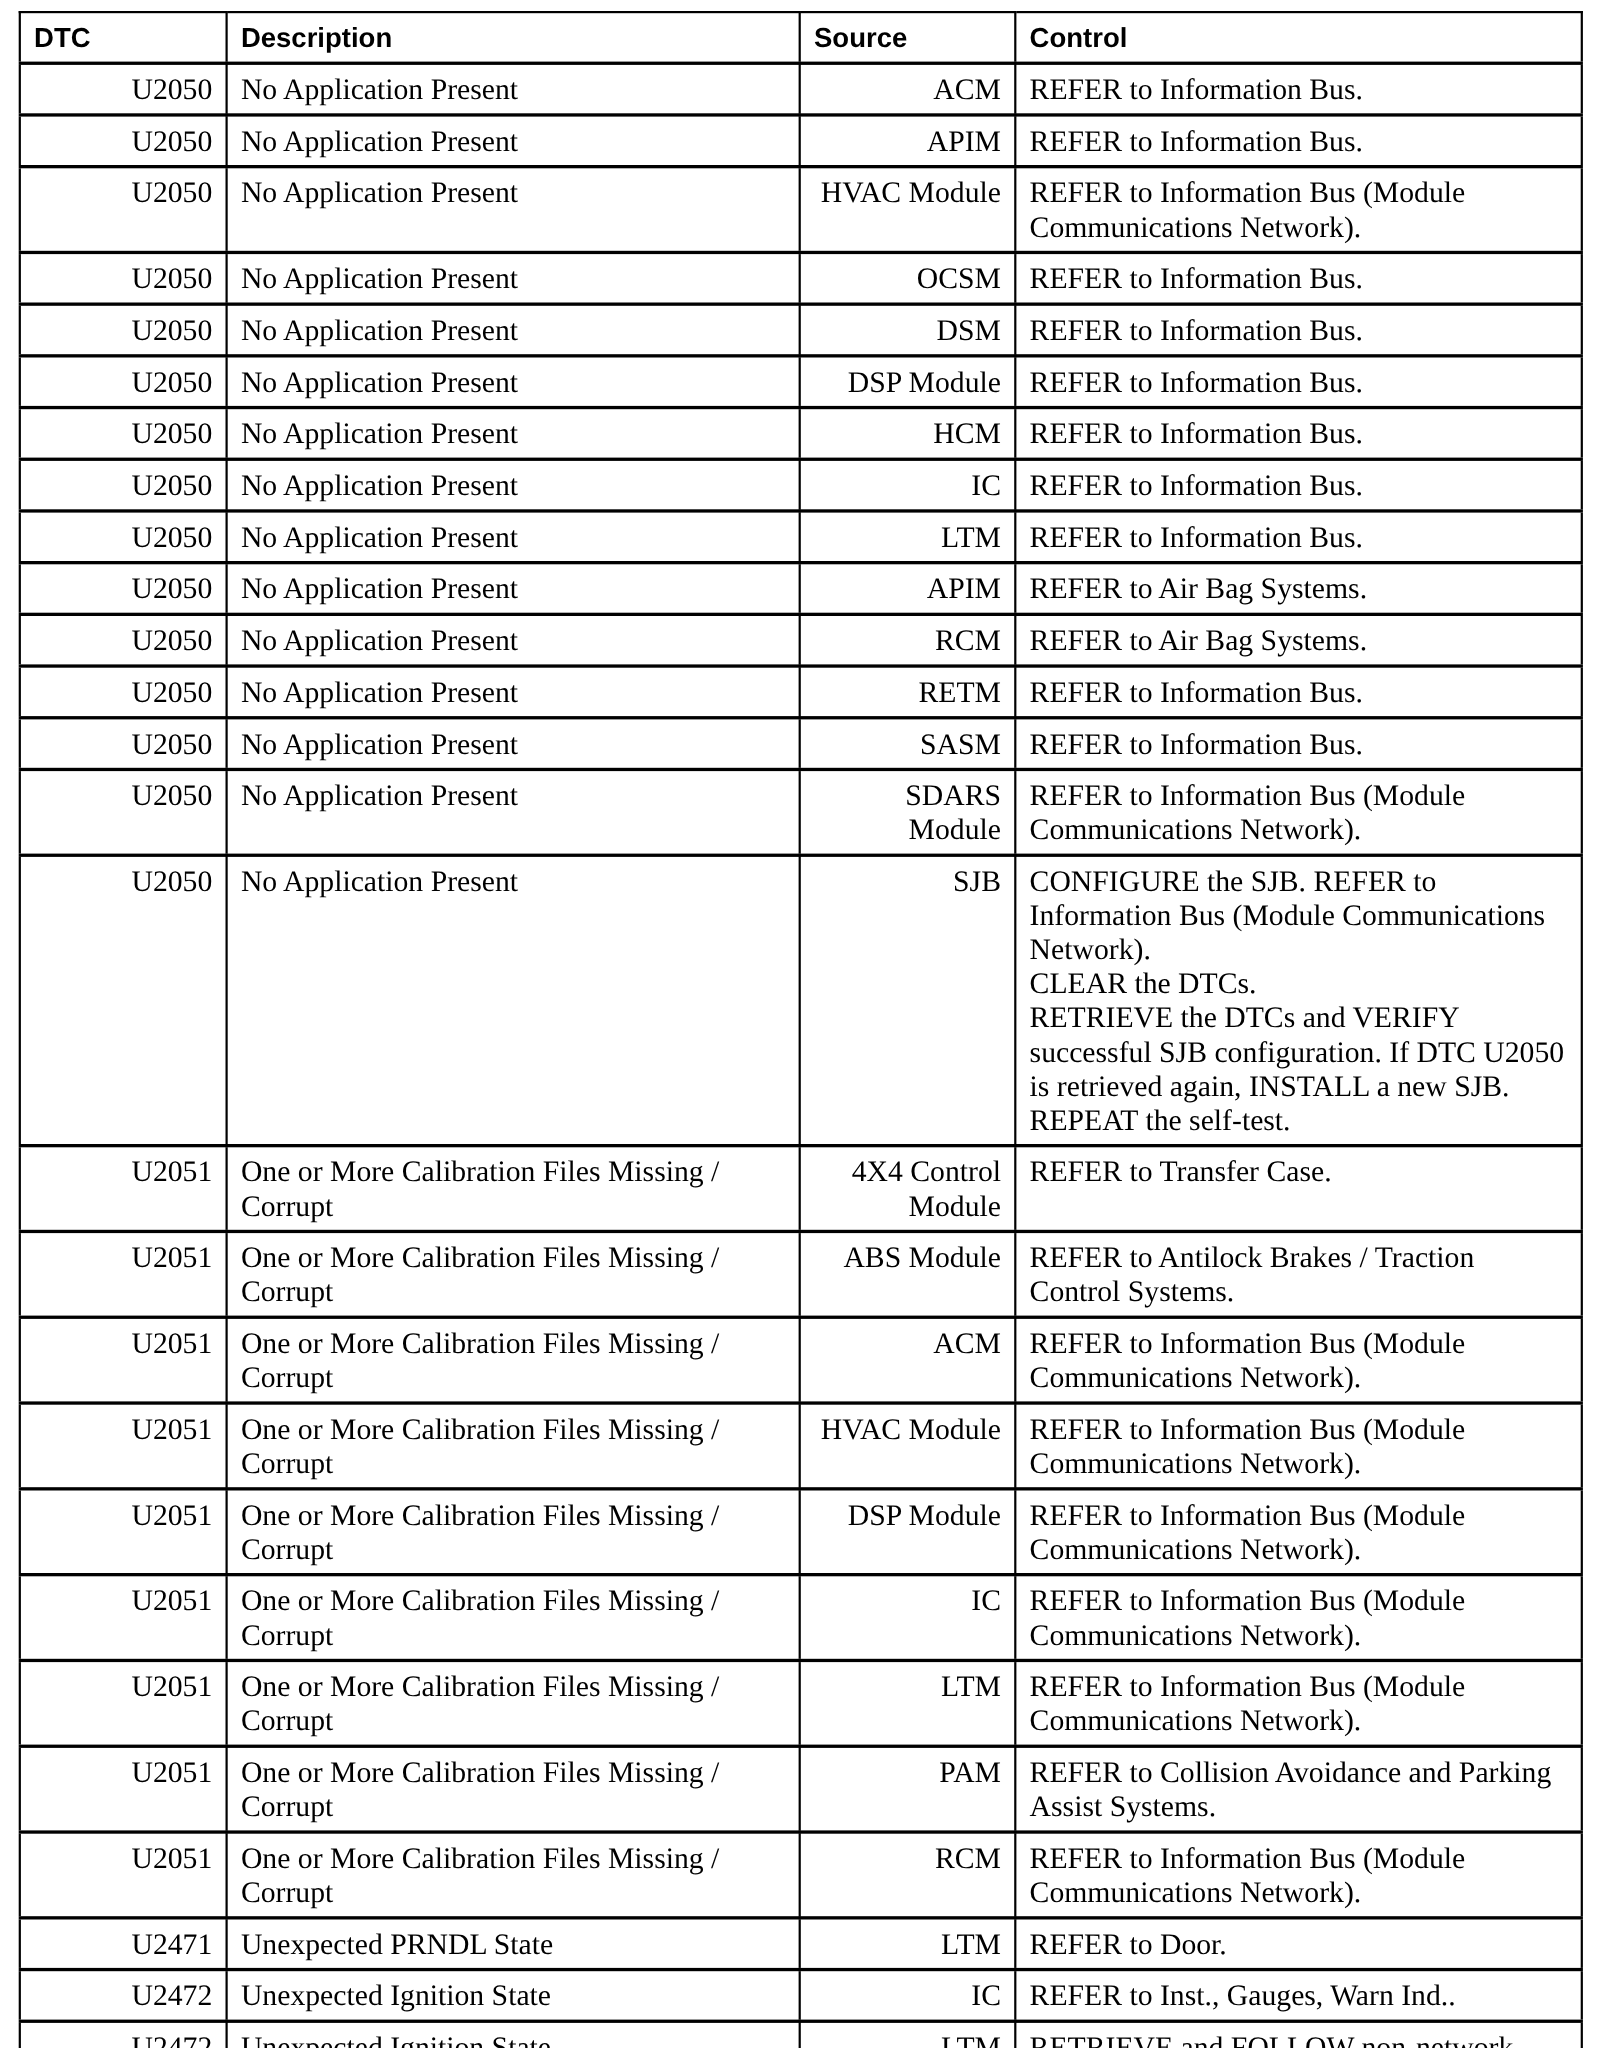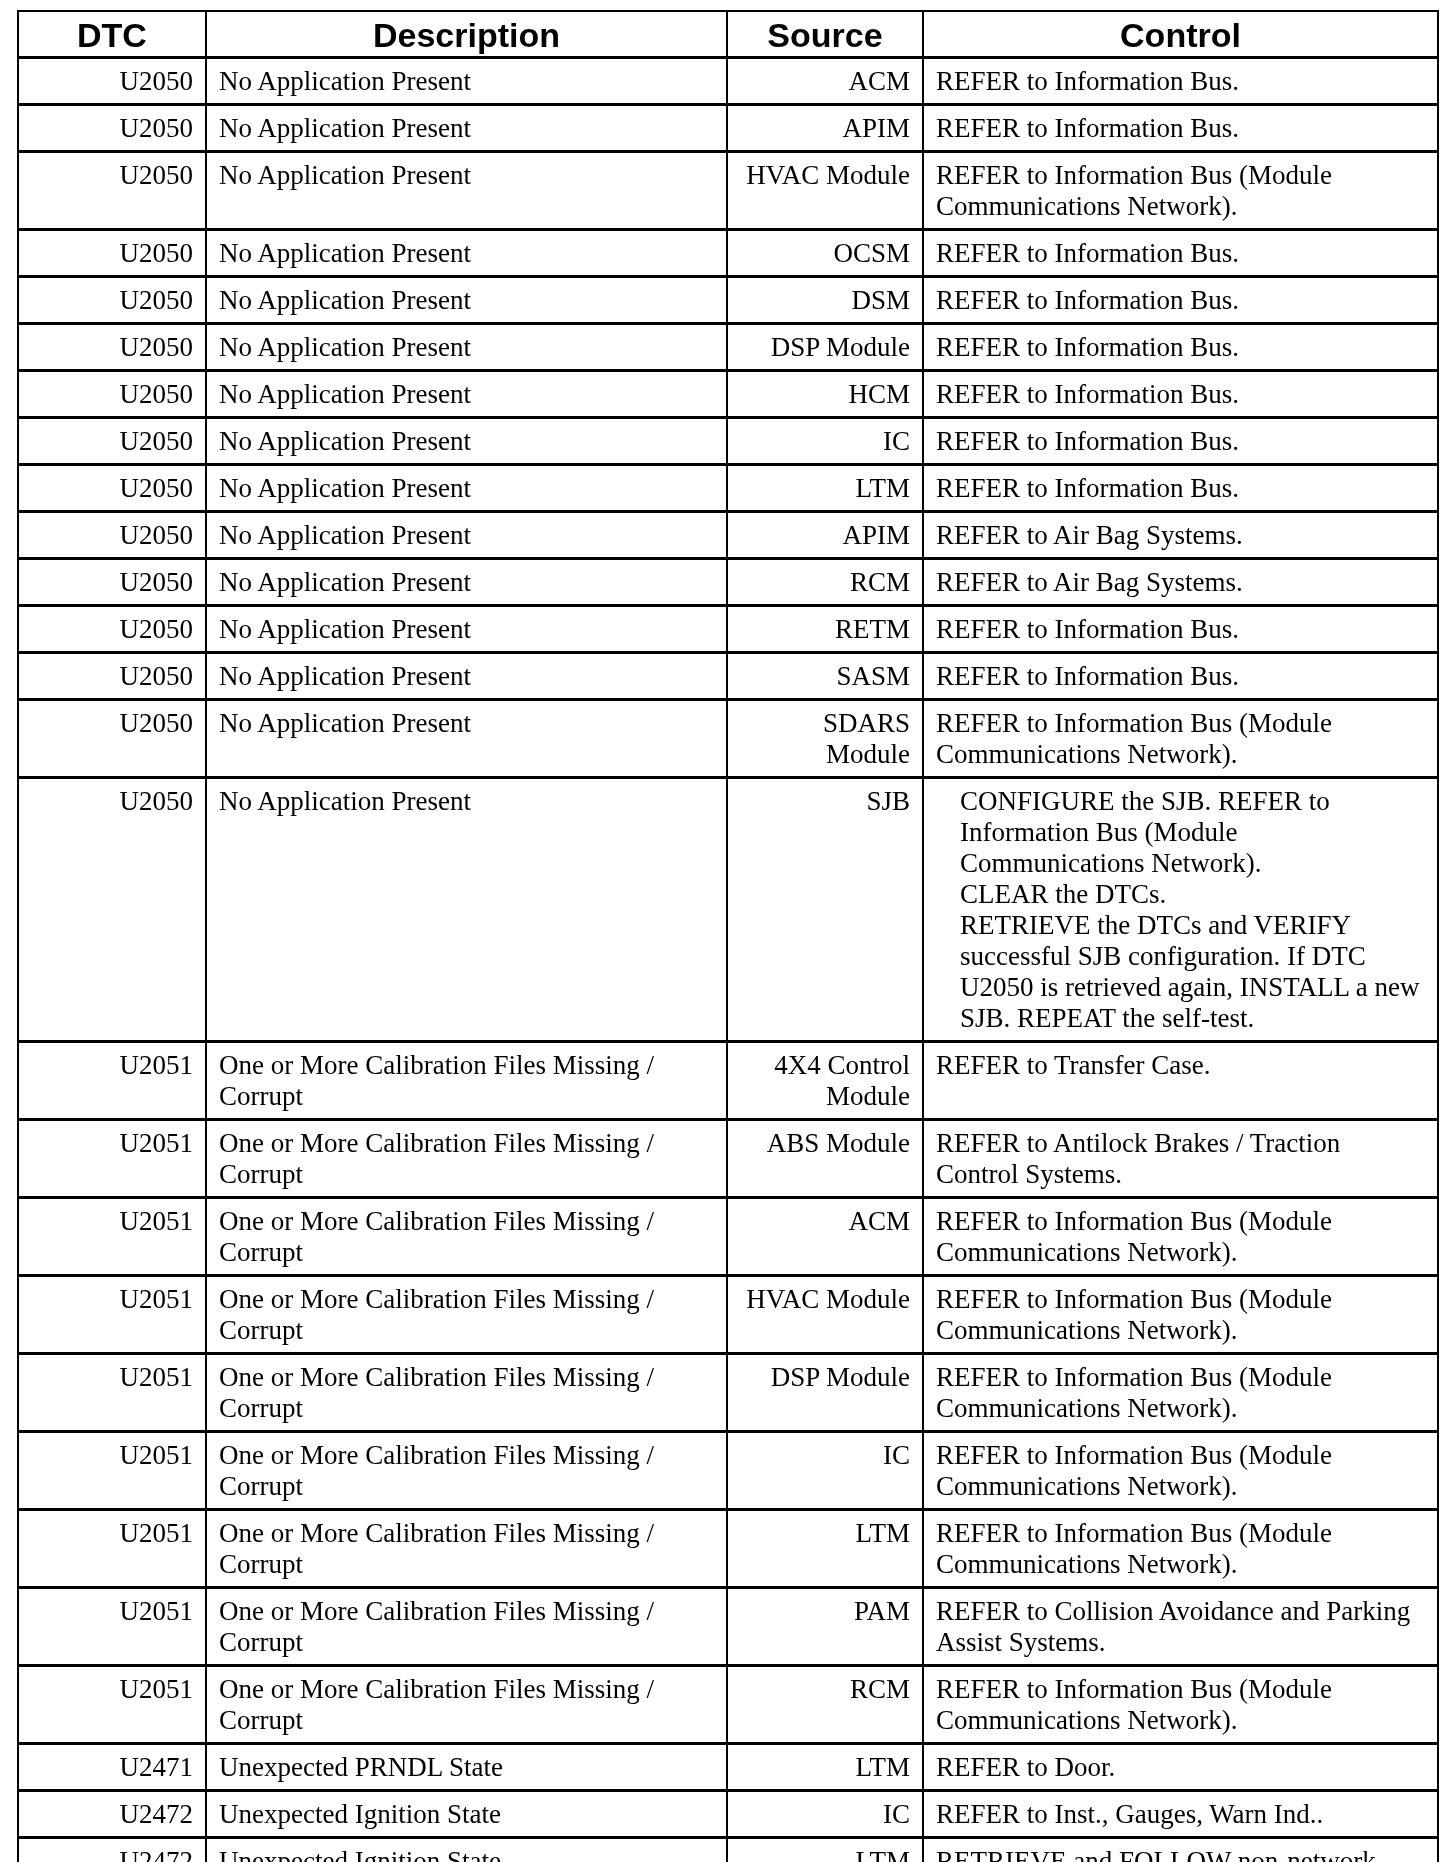--- a/index.html
+++ b/index.html
@@ -1,26 +1,26 @@
 <!DOCTYPE html>
 <html><head>
 <meta charset="utf-8">
 <style>
   html, body { margin: 0; padding: 0; background: #ffffff; }
   body { width: 1456px; height: 1862px; position: relative; overflow: hidden; }
   .wrap { position: absolute; left: 17px; top: 10px; width: 1420px; }
   table { border-collapse: collapse; width: 1420px; table-layout: fixed; }
   th, td { border: 2px solid #000; padding: 0 12px; vertical-align: top; color: #000; }
-  th { font-family: "Liberation Sans", sans-serif; font-weight: bold; font-size: 34px; height: 42px; text-align: center; vertical-align: middle; padding-top: 2px; }
+  th { font-family: "Liberation Sans", sans-serif; font-weight: bold; font-size: 25px; height: 42px; text-align: left; vertical-align: middle; padding-top: 2px; }
   td { font-family: "Liberation Serif", serif; font-size: 27px; line-height: 31px; padding-top: 7px; padding-bottom: 6px; }
   td.c { text-align: right; }
   tr.row { border-top: 3px solid #000; }
   tbody tr:last-child td { border-bottom: 4px solid #000; }
   col.c1 { width: 188px; } col.c2 { width: 521px; } col.c3 { width: 196px; } col.c4 { width: 515px; }
-  .line { display: block; margin-left: 24px; }
+  .line { display: block; }
 </style>
 </head>
 <body>
 
 <div class="wrap">
   <table>
     <colgroup>
         <col class="c1">
         <col class="c2">
         <col class="c3">

